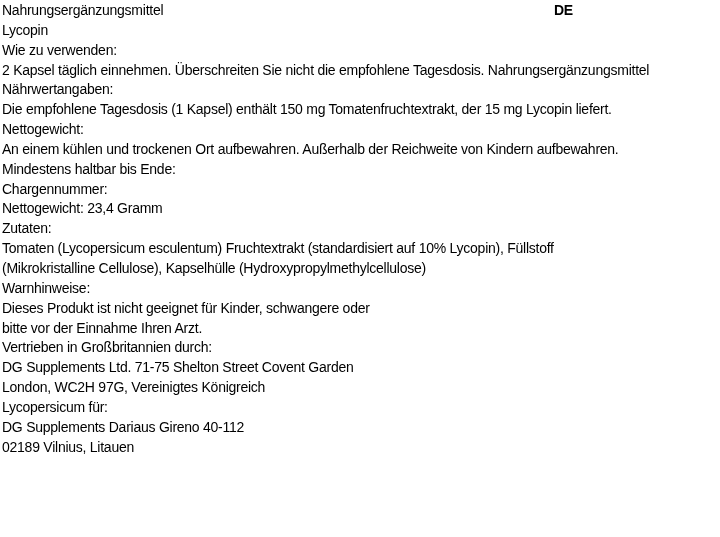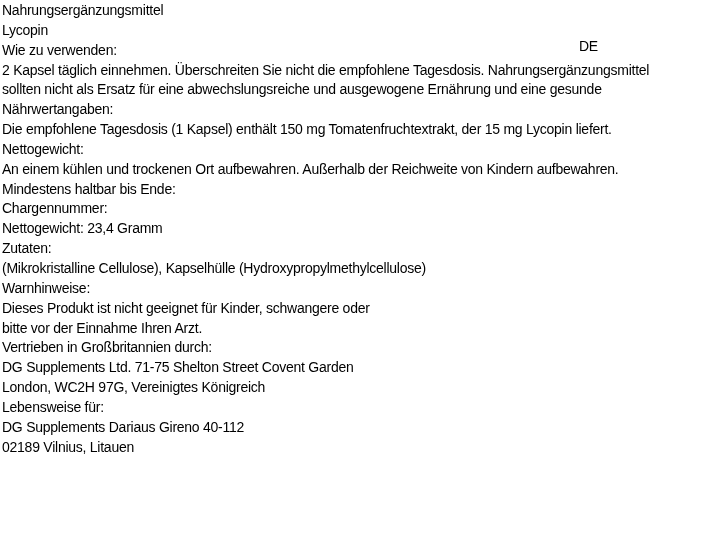--- a/index.html
+++ b/index.html
@@ -23,52 +23,51 @@
   .line {
     height: 19.85px;
     line-height: 19.85px;
     white-space: nowrap;
   }
   .header-line {
     position: relative;
   }
   .lang-code {
     position: absolute;
-    left: 577px;
+    left: 552px;
     top: 0;
-    font-weight: normal;
-    margin-top: 36px;
+    font-weight: bold;
   }
 </style>
 </head>
 <body>
 
 <div class="page">
 
   <div class="line header-line">
     <span>Nahrungsergänzungsmittel</span>
     <span class="lang-code">DE</span>
   </div>
 
   <div class="line">Lycopin</div>
   <div class="line">Wie zu verwenden:</div>
   <div class="line">2 Kapsel täglich einnehmen. Überschreiten Sie nicht die empfohlene Tagesdosis. Nahrungsergänzungsmittel</div>
-  <div class="line">sollten nicht als Ersatz für eine abwechslungsreiche und ausgewogene Ernährung und eine gesunde</div>
   <div class="line">Nährwertangaben:</div>
   <div class="line">Die empfohlene Tagesdosis (1 Kapsel) enthält 150 mg Tomatenfruchtextrakt, der 15 mg Lycopin liefert.</div>
   <div class="line">Nettogewicht:</div>
   <div class="line">An einem kühlen und trockenen Ort aufbewahren. Außerhalb der Reichweite von Kindern aufbewahren.</div>
   <div class="line">Mindestens haltbar bis Ende:</div>
   <div class="line">Chargennummer:</div>
   <div class="line">Nettogewicht: 23,4 Gramm</div>
   <div class="line">Zutaten:</div>
+  <div class="line">Tomaten (Lycopersicum esculentum) Fruchtextrakt (standardisiert auf 10% Lycopin), Füllstoff</div>
   <div class="line">(Mikrokristalline Cellulose), Kapselhülle (Hydroxypropylmethylcellulose)</div>
   <div class="line">Warnhinweise:</div>
   <div class="line">Dieses Produkt ist nicht geeignet für Kinder, schwangere oder</div>
   <div class="line">bitte vor der Einnahme Ihren Arzt.</div>
   <div class="line">Vertrieben in Großbritannien durch:</div>
   <div class="line">DG Supplements Ltd. 71-75 Shelton Street Covent Garden</div>
   <div class="line">London, WC2H 97G, Vereinigtes Königreich</div>
-  <div class="line">Lebensweise für:</div>
+  <div class="line">Lycopersicum für:</div>
   <div class="line">DG Supplements Dariaus Gireno 40-112</div>
   <div class="line">02189 Vilnius, Litauen</div>
 
 </div>
 
 </body></html>

